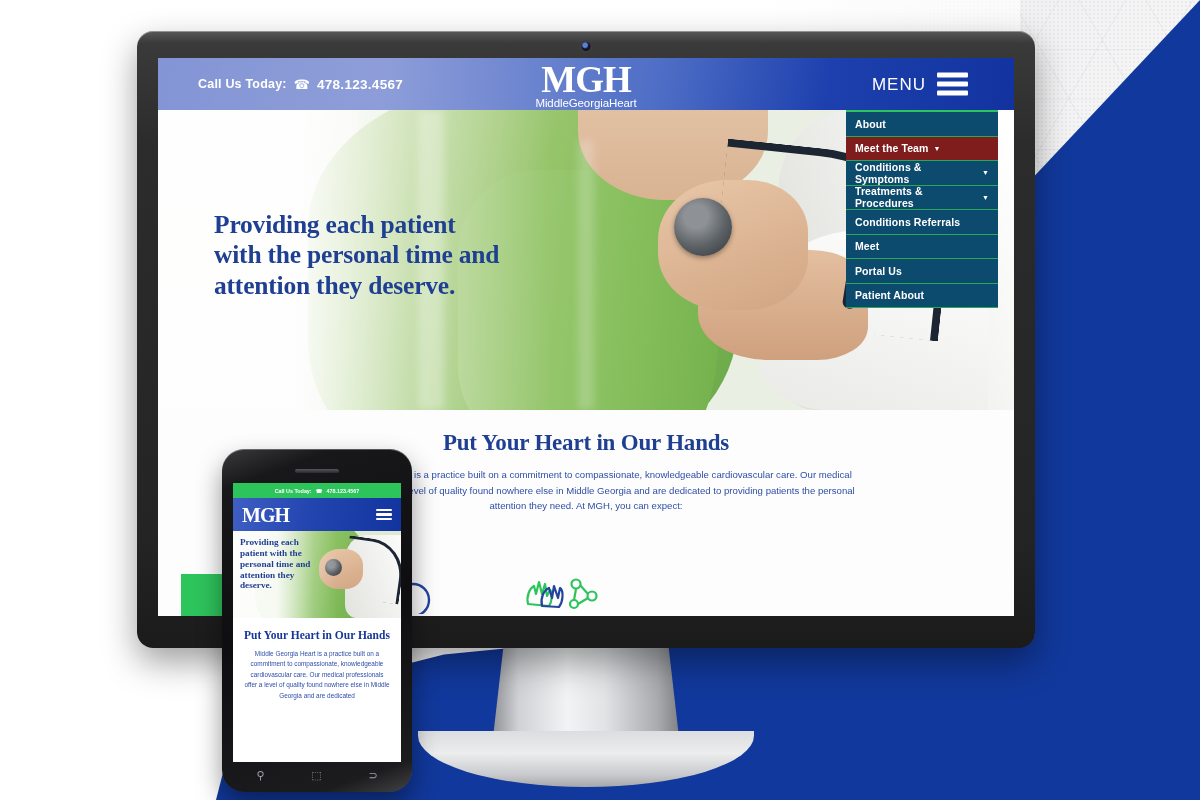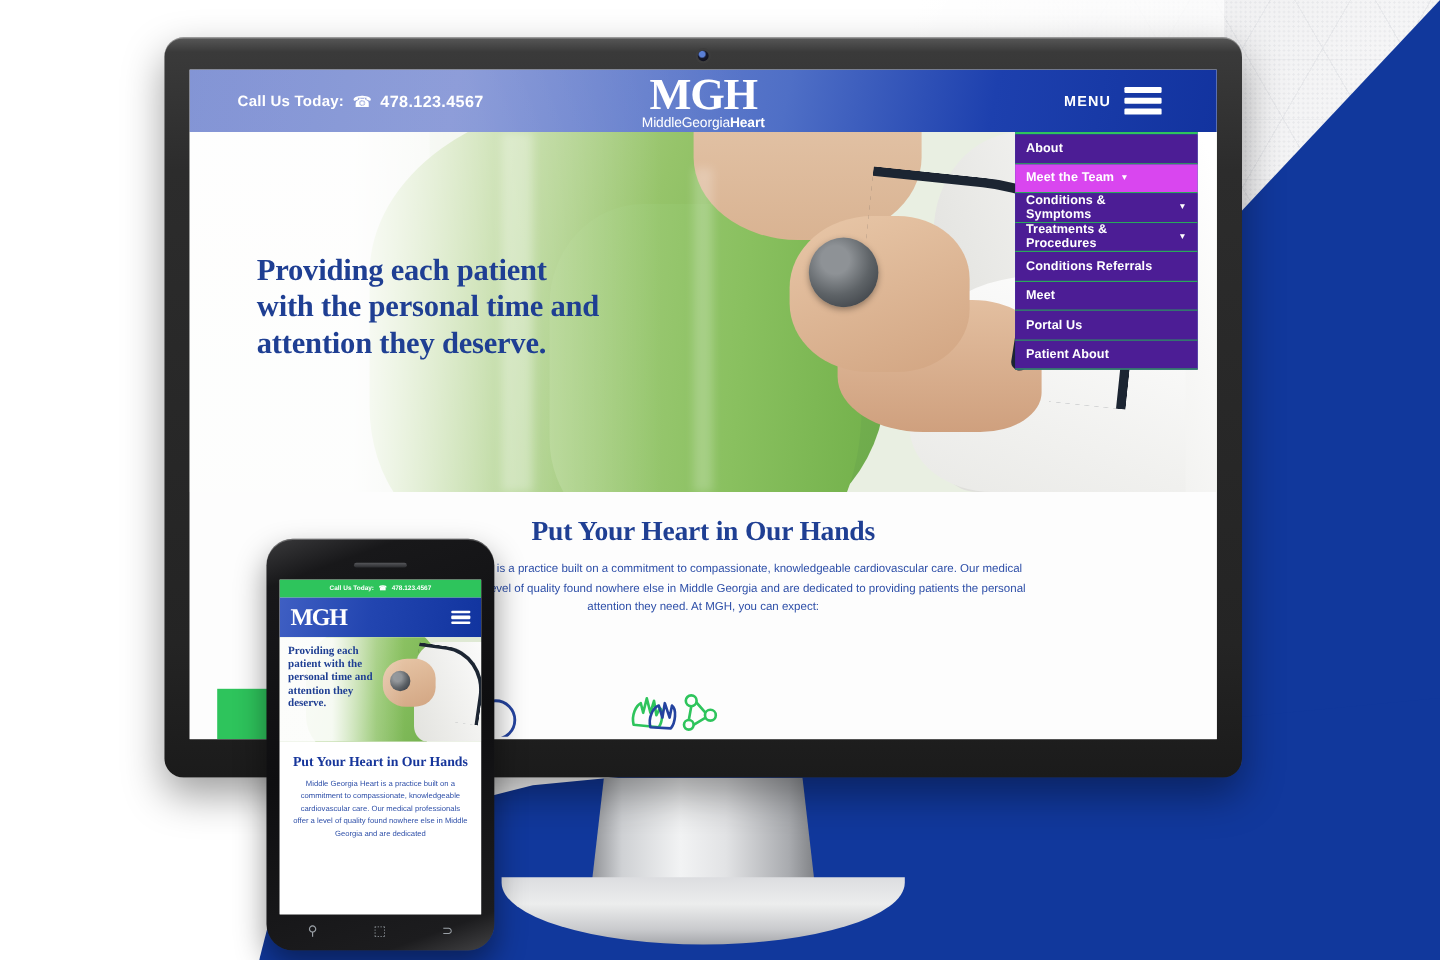--- a/index.html
+++ b/index.html
@@ -95,27 +95,27 @@
   #logo-block {
     position:absolute; left:50%; top:4px; transform:translateX(-50%);
     text-align:center; z-index:3;
   }
   #logo-mark {
     font-family:"Liberation Serif", serif;
     color:#fff; font-size:37px; line-height:36px; font-weight:bold;
     letter-spacing:-1px;
   }
   #logo-sub { color:#fff; font-size:11.5px; letter-spacing:-.1px; margin-top:-1px; }
-  #logo-sub b { font-weight:bold; }
+  #logo-sub b { font-weight:normal; }
 
   #menu-block {
     position:absolute; right:46px; top:50%; transform:translateY(-50%);
     display:flex; align-items:center; gap:11px; z-index:3;
   }
-  #menu-label { color:#fff; font-size:12px; font-weight:bold; letter-spacing:1px; }
+  #menu-label { color:#fff; font-size:17px; font-weight:normal; letter-spacing:1px; }
   #hamburger { display:flex; flex-direction:column; gap:4px; }
   #hamburger span { display:block; width:31px; height:5px; background:#fff; border-radius:1px; }
 
   
   #hero { position:relative; height:300px; width:100%; overflow:hidden; background:#e9efe2; }
   #hero-photo { position:absolute; inset:0; }
   .hp { position:absolute; }
   #hp-bgL { left:0; top:0; width:200px; height:300px; background:linear-gradient(180deg,#f2f4ef,#e7ece3); }
   #hp-shirt {
     left:150px; top:-30px; width:430px; height:370px;
@@ -182,24 +182,24 @@
   }
 
   
   #nav-dropdown {
     position:absolute; right:16px; top:52px; width:152px; z-index:6;
     background:#0f34a2; border-top:2px solid #2ec45c;
   }
   .nav-item {
     position:relative; height:24.5px; display:flex; align-items:center;
     padding:0 9px; color:#fff; font-size:10.5px; font-weight:bold;
-    border-bottom:1px solid #2aa85a; background:#4c1d95;
+    border-bottom:1px solid #2aa85a; background:#0c4a6e;
     letter-spacing:.1px;
   }
-  .nav-item.active { background:#d946ef; }
+  .nav-item.active { background:#7f1d1d; }
   .nav-caret { margin-left:5px; font-size:7px; line-height:1; }
 
   
   #content { position:absolute; left:0; top:352px; width:100%; height:206px; background:#fdfdfd; }
   #content-title {
     text-align:center; margin-top:20px;
     font-family:"Liberation Serif", serif;
     color:#1f3f93; font-weight:bold; font-size:23px; letter-spacing:-.2px;
   }
   #content-body {

